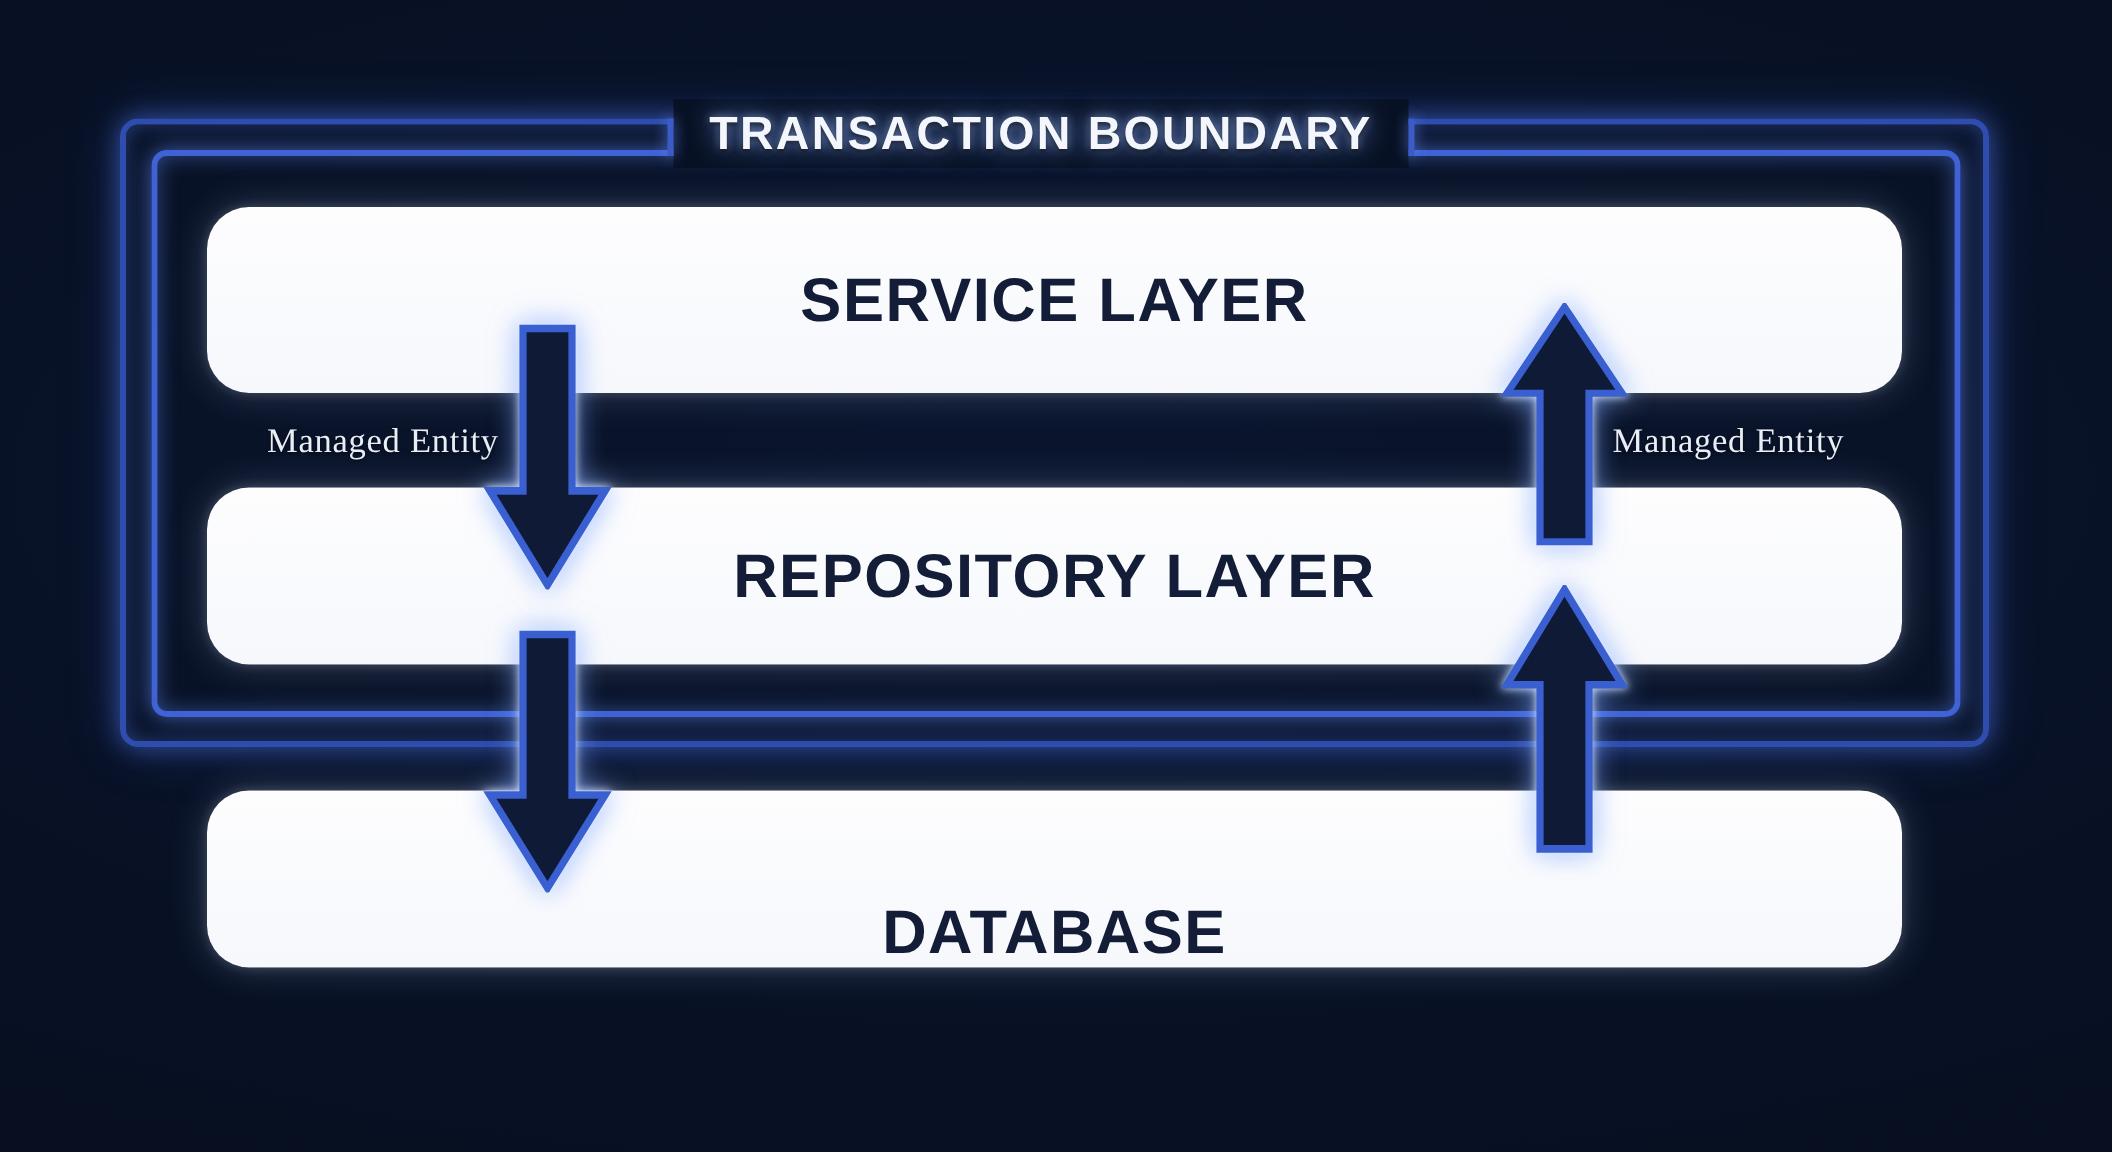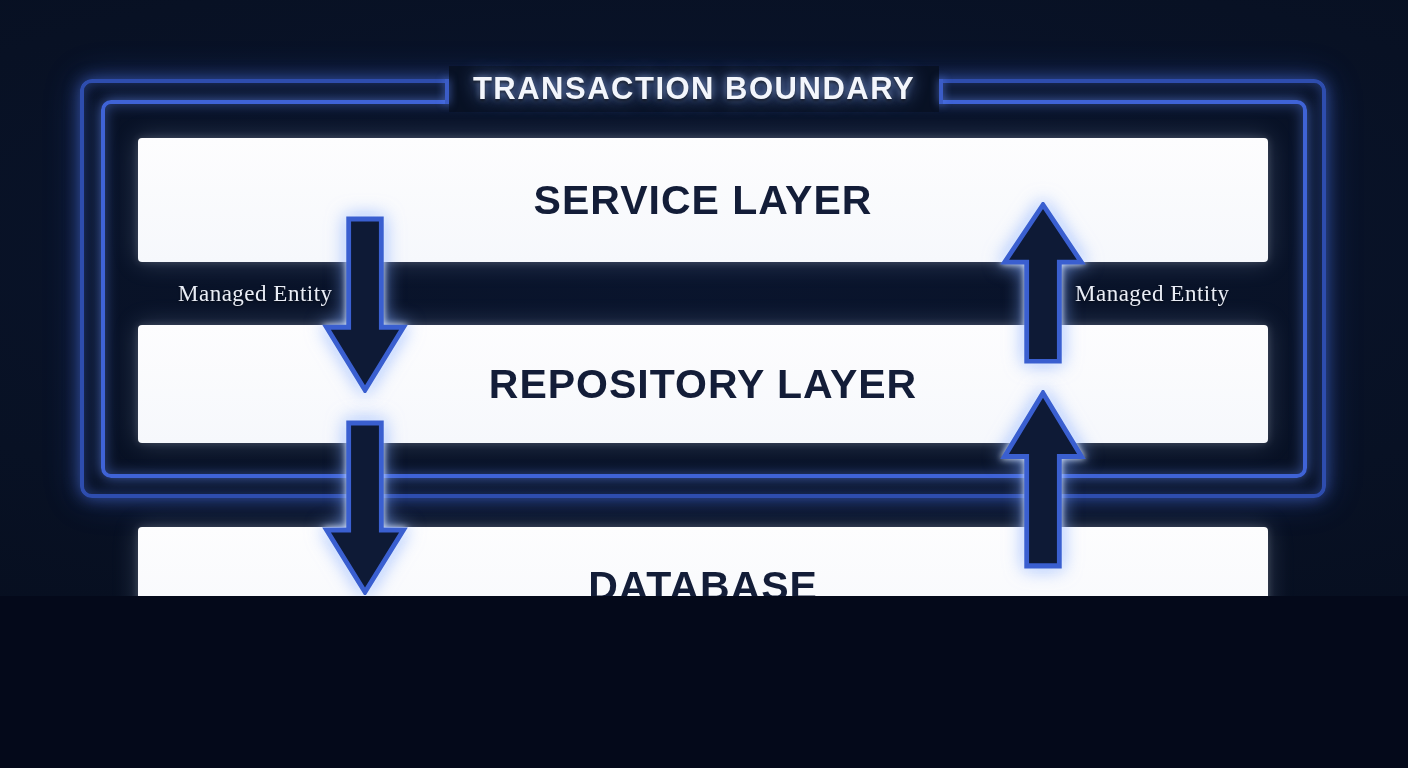--- a/index.html
+++ b/index.html
@@ -4,21 +4,21 @@
 <style>
   html, body {
     margin: 0;
     padding: 0;
     background: #04091a;
     font-family: "Liberation Sans", sans-serif;
   }
   .stage {
     position: relative;
     width: 1408px;
-    height: 596px;
+    height: 768px;
     overflow: hidden;
     background: radial-gradient(ellipse 120% 90% at 50% 42%, #0a152e 0%, #081124 55%, #060d1d 100%);
   }
 
   
   .boundary-outer {
     position: absolute;
     left: 80px; top: 79px;
     width: 1238px; height: 411px;
     border: 4px solid #2e4dae;
@@ -65,30 +65,30 @@
                  0 0 6px rgba(185, 210, 255, 0.55);
     white-space: nowrap;
   }
 
   
   .layer-box {
     position: absolute;
     left: 138px;
     width: 1130px;
     background: linear-gradient(180deg, #fdfdfe 0%, #f6f8fc 100%);
-    border-radius: 4px;
+    border-radius: 28px;
     display: flex;
     align-items: center;
     justify-content: center;
     box-shadow: 0 0 26px rgba(190, 215, 255, 0.22),
                 0 0 8px rgba(255, 255, 255, 0.18);
   }
   .layer-box.service    { top: 138px; height: 124px; }
   .layer-box.repository { top: 325px; height: 118px; }
-  .layer-box.database   { top: 527px; height: 118px; }
+  .layer-box.database   { top: 527px; height: 118px; align-items: flex-end; }
   .layer-label {
     font-size: 41px;
     font-weight: 700;
     letter-spacing: 1px;
     color: #131d38;
     white-space: nowrap;
   }
 
   
   .entity-label {

